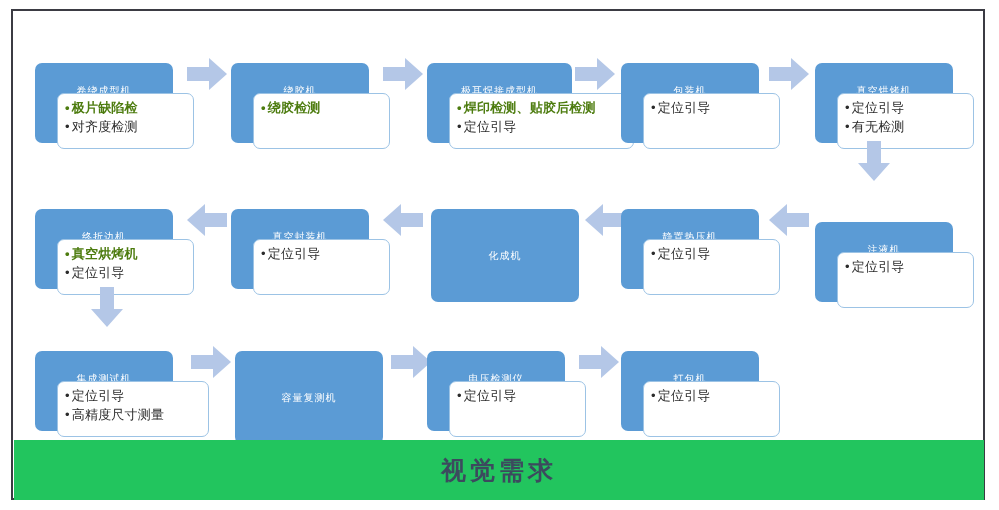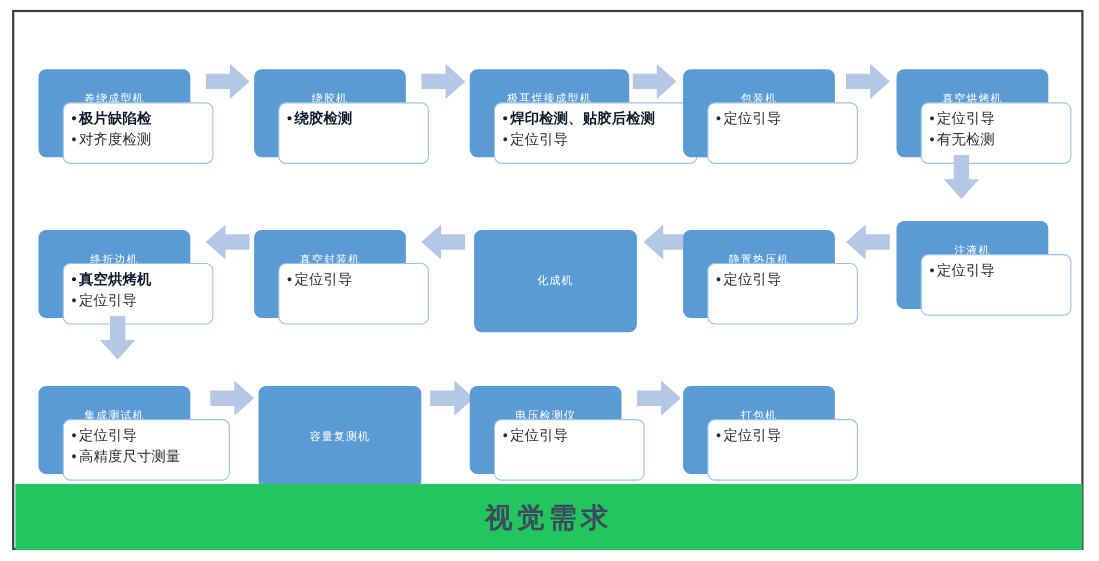--- a/index.html
+++ b/index.html
@@ -48,21 +48,21 @@
     padding:5px 4px 5px 7px;
   }
   .bullet{
     font-size:13px;
     color:#2b2b2b;
     line-height:1.45;
     white-space:nowrap;
     letter-spacing:0.2px;
   }
   .bullet::before{content:"\2022";margin-right:2px;font-size:13px;}
-  .bullet.hl{color:#0f172a;font-weight:bold;}
+  .bullet.hl{color:#4d7c0f;font-weight:bold;}
   
   .arrow{position:absolute;}
   .arrow svg{display:block;}
   
   .footer{
     position:absolute;
     left:1px;top:429px;
     width:970px;height:60px;
     background:#22c55e;
     display:flex;align-items:center;justify-content:center;
@@ -206,21 +206,21 @@
         <div class="bullet">定位引导</div>
       </div>
     </div>
 
     <div class="arrow" style="left:756px;top:193px;">
       <svg width="40" height="32" viewBox="0 0 40 32">
           <path d="M40 9 L18 9 L18 0 L0 16 L18 32 L18 23 L40 23 Z" fill="#b4c7e7"></path>
         </svg>
     </div>
 
-    <div class="stage" style="left:802px;top:160px;width:170px;height:125px;">
+    <div class="stage" style="left:802px;top:181px;width:170px;height:125px;">
       <div class="stage-head" style="left:0;top:0;width:138px;height:80px;">
         <span>注液机</span>
       </div>
       <div class="stage-body" style="left:22px;top:60px;width:137px;height:56px;">
         <div class="bullet">定位引导</div>
       </div>
     </div>
 
     <div class="arrow" style="left:78px;top:276px;">
       <svg width="32" height="40" viewBox="0 0 32 40">

